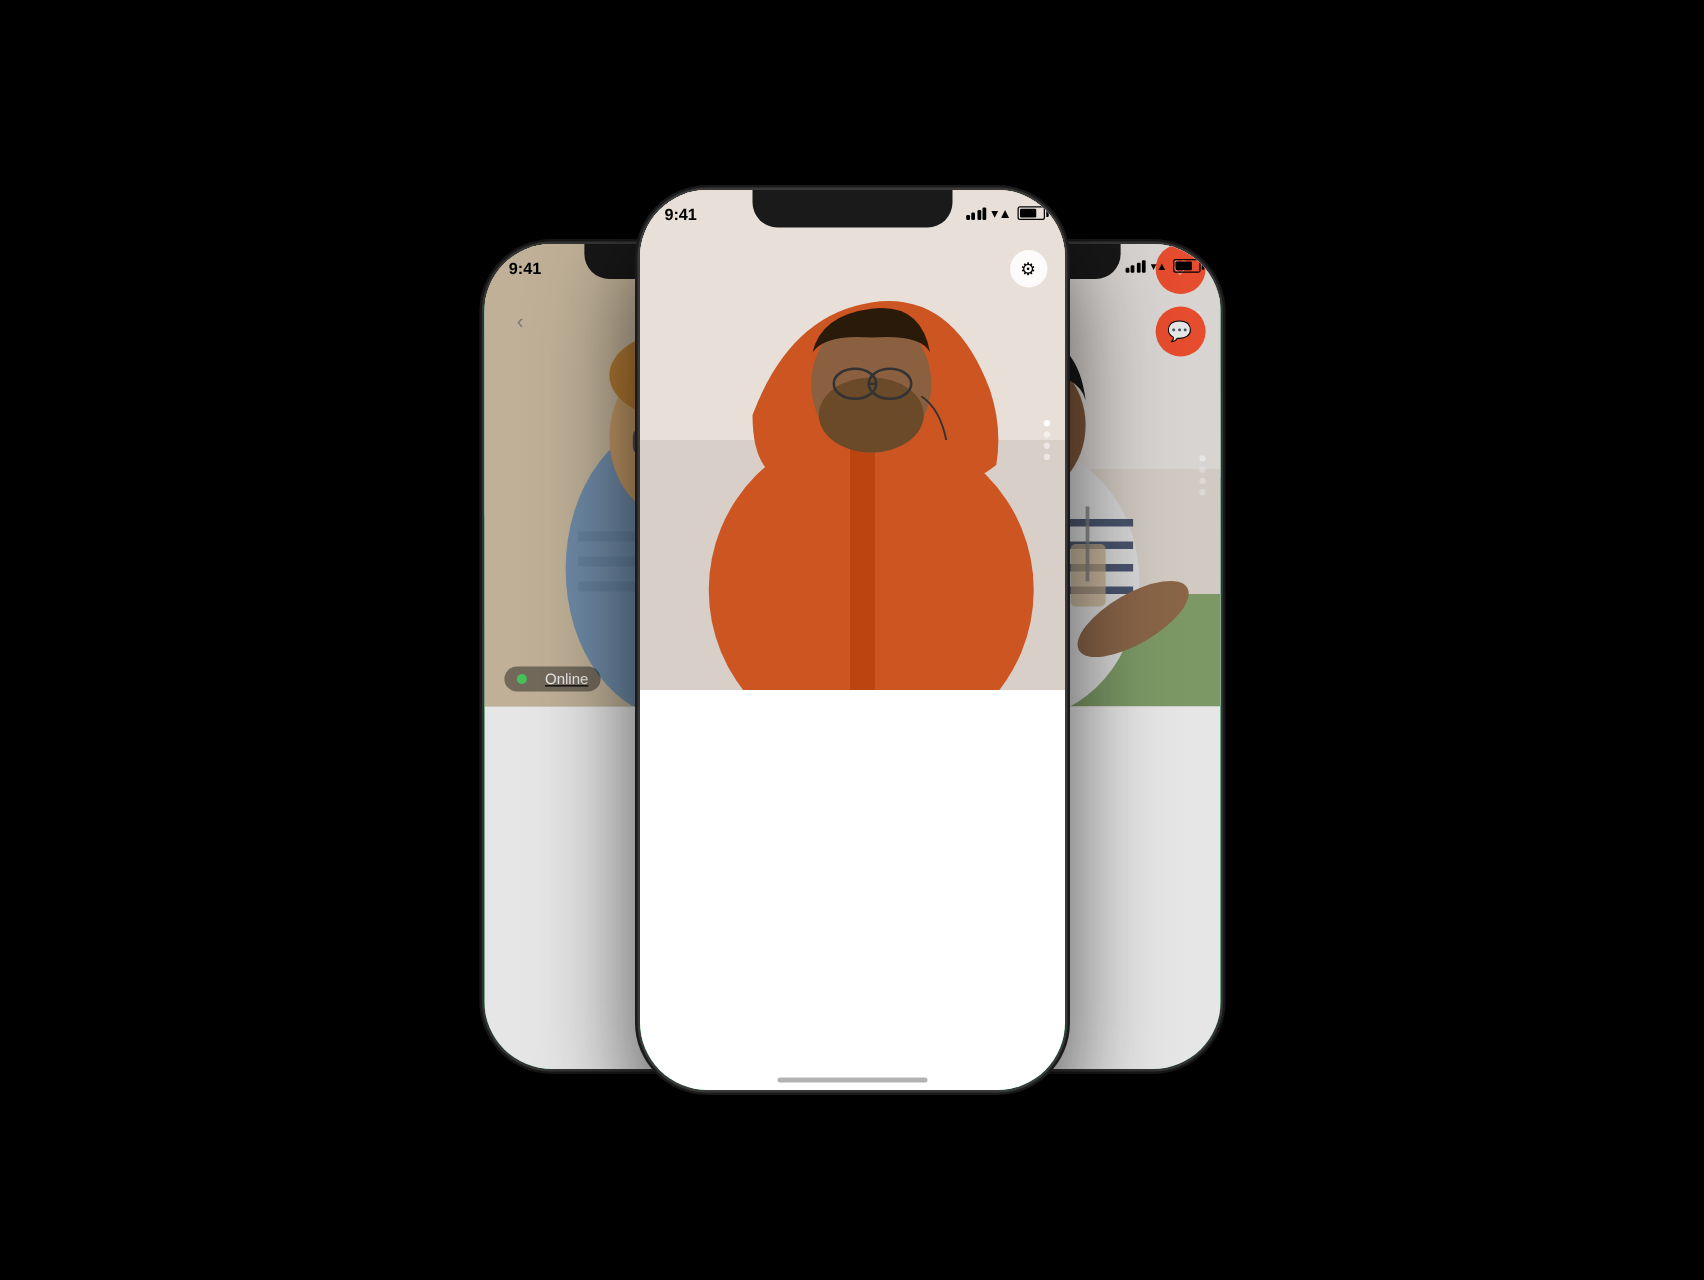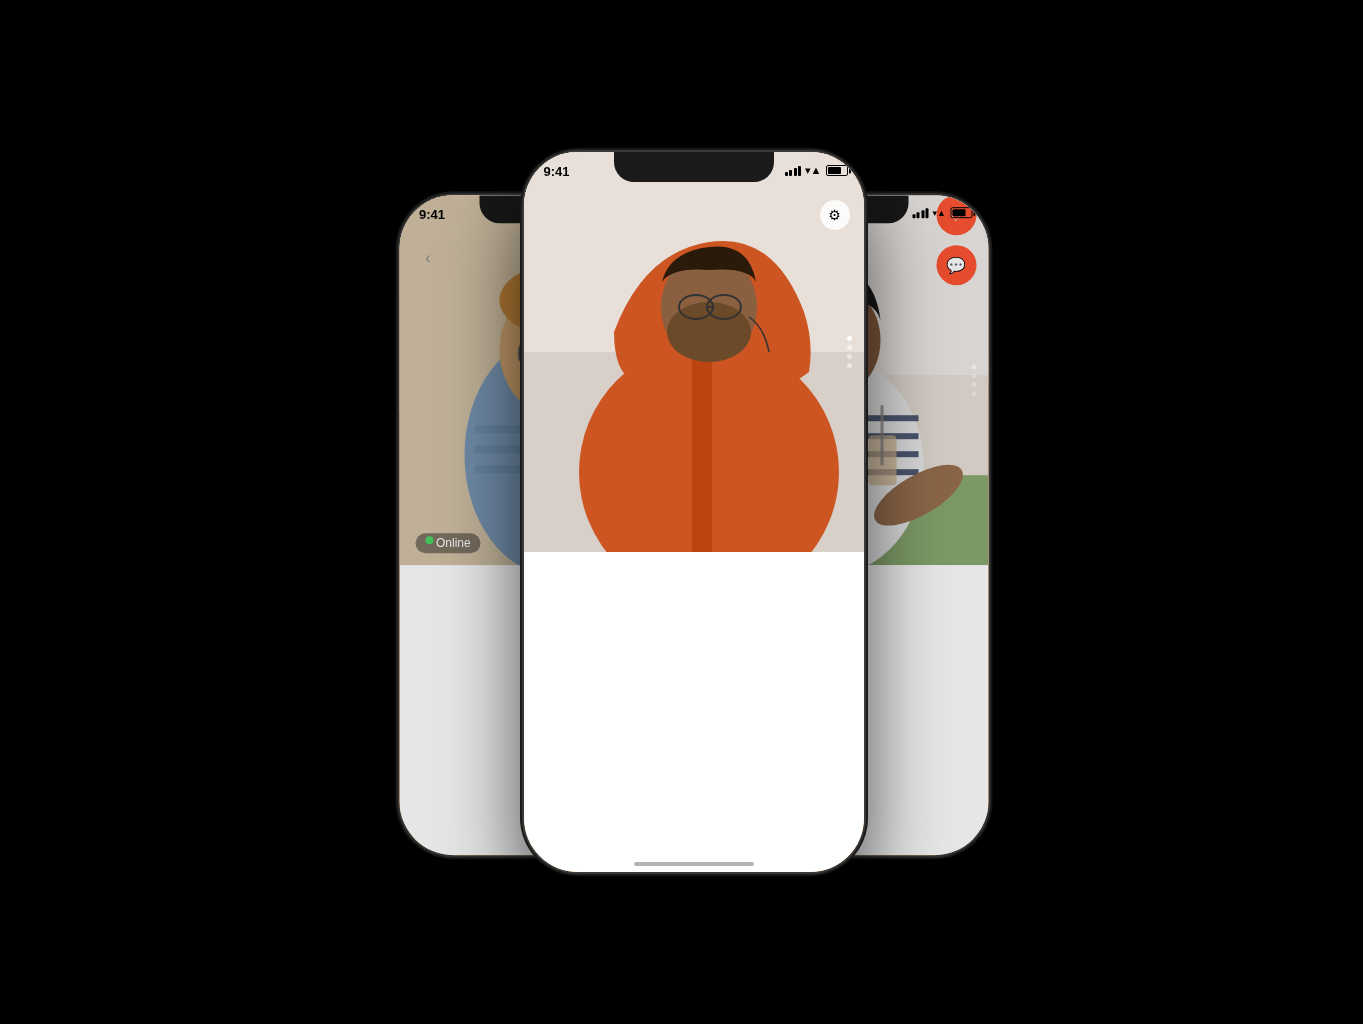--- a/index.html
+++ b/index.html
@@ -20,27 +20,26 @@
       height: 900px;
       display: flex;
       align-items: center;
       justify-content: center;
     }
 
     
     .phone {
       position: absolute;
       border-radius: 54px;
-      background: #fdba74;
+      background: #22c55e;
       box-shadow:
         0 0 0 2px #3a3a3a,
         0 0 0 4px #1a1a1a,
         0 40px 80px rgba(0,0,0,0.7);
       overflow: hidden;
-      margin-left: 12px;
     }
 
     .phone-inner {
       border-radius: 50px;
       overflow: hidden;
       background: #fff;
       position: relative;
     }
 
     
@@ -202,23 +201,24 @@
 
     
     .online-badge {
       position: absolute;
       bottom: 12px;
       left: 16px;
       background: rgba(0,0,0,0.4);
       border-radius: 20px;
       padding: 3px 10px;
       display: flex;
-      align-items: flex-start;
-      gap: 3px;
+      align-items: center;
+      gap: 15px;
       z-index: 5;
+      text-decoration: underline;
     }
     .online-dot {
       width: 8px;
       height: 8px;
       background: #4cd964;
       border-radius: 50%;
     }
     .online-text {
       color: #fff;
       font-size: 12px;

